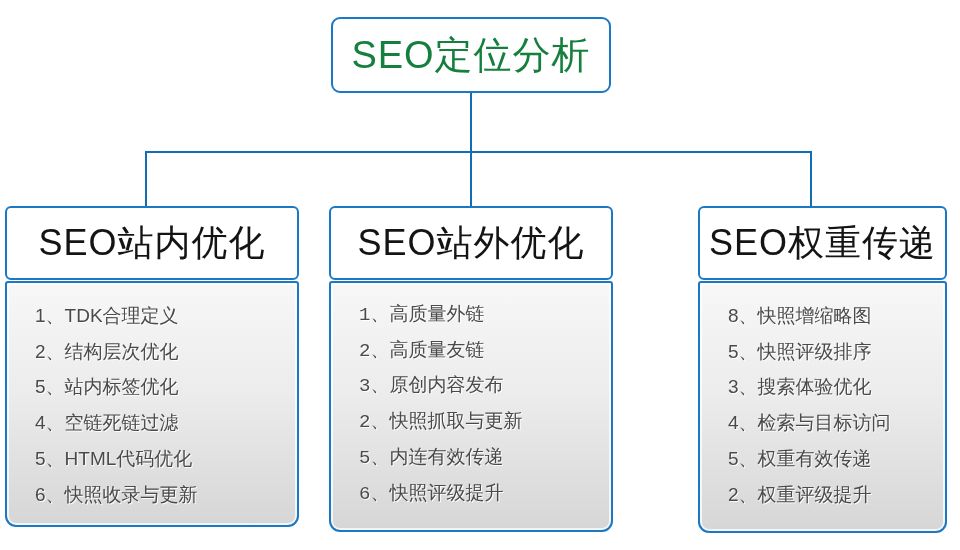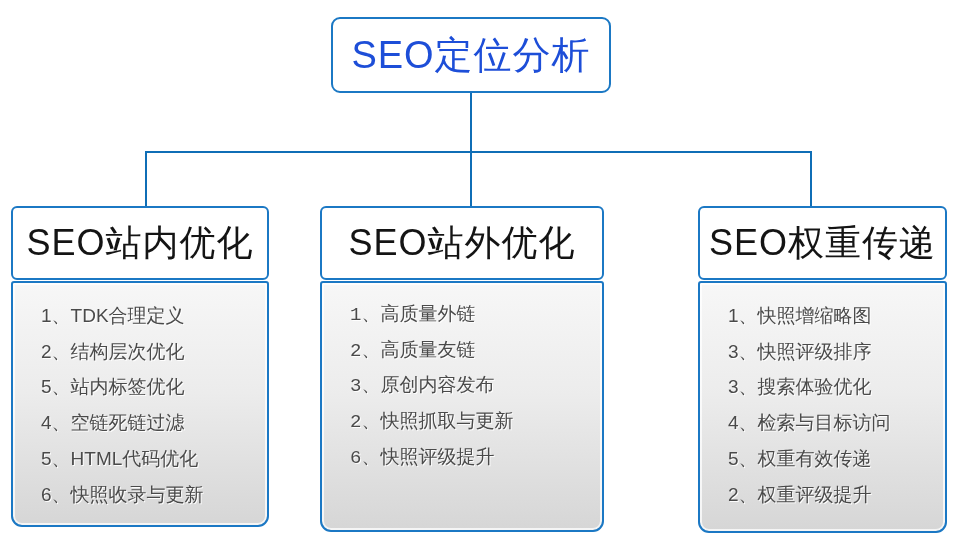--- a/index.html
+++ b/index.html
@@ -17,33 +17,33 @@
   
   .root-box {
     position: absolute;
     left: 331px; top: 17px;
     width: 280px; height: 76px;
     background: #ffffff;
     border: 2px solid #1b78c4;
     border-radius: 9px;
     display: flex; align-items: center; justify-content: center;
     font-size: 38px;
-    color: #1d4ed8;
+    color: #15803d;
     letter-spacing: 1px;
   }
 
   
   .line { position: absolute; background: #0f6eb6; }
   .line.v { width: 2px; }
   .line.h { height: 2px; }
 
   
   .column { position: absolute; top: 206px; }
-  .col-1 { left: 11px;   width: 258px; }
-  .col-2 { left: 320px; width: 284px; }
+  .col-1 { left: 5px;   width: 294px; }
+  .col-2 { left: 329px; width: 284px; }
   .col-3 { left: 673px; width: 274px; padding-left: 25px; }
 
   .header-box {
     height: 74px;
     background: #ffffff;
     border: 2px solid #1b78c4;
     border-radius: 6px;
     display: flex; align-items: center; justify-content: center;
     font-size: 36px;
     color: #141414;
@@ -105,33 +105,34 @@
   <div class="column col-2">
     <div class="header-box">
       <span>SEO站外优化</span>
     </div>
     <div class="list-box">
       <ul>
         <li>1、高质量外链</li>
         <li>2、高质量友链</li>
         <li>3、原创内容发布</li>
         <li>2、快照抓取与更新</li>
+        <li>5、内连有效传递</li>
         <li>6、快照评级提升</li>
       </ul>
     </div>
   </div>
 
   <div class="column col-3">
     <div class="header-box">
       <span>SEO权重传递</span>
     </div>
     <div class="list-box">
       <ul>
-        <li>1、快照增缩略图</li>
-        <li>3、快照评级排序</li>
+        <li>8、快照增缩略图</li>
+        <li>5、快照评级排序</li>
         <li>3、搜索体验优化</li>
         <li>4、检索与目标访问</li>
         <li>5、权重有效传递</li>
         <li>2、权重评级提升</li>
       </ul>
     </div>
   </div>
 
 </div>
 

